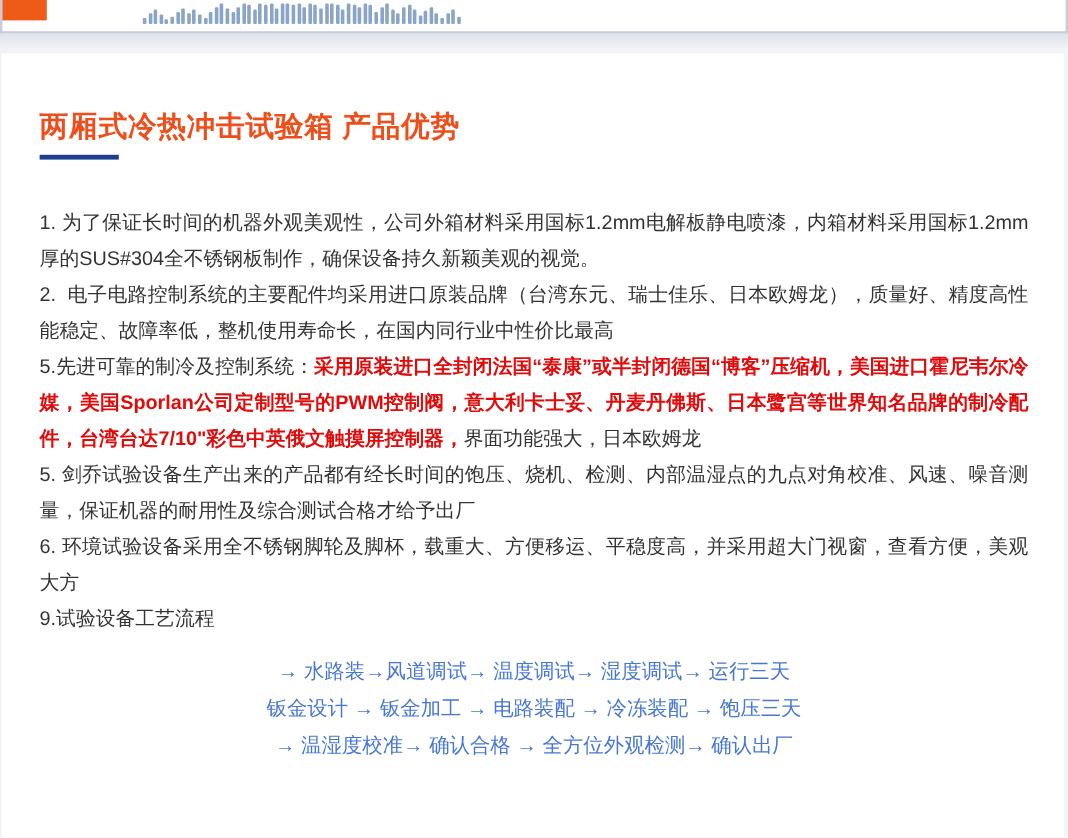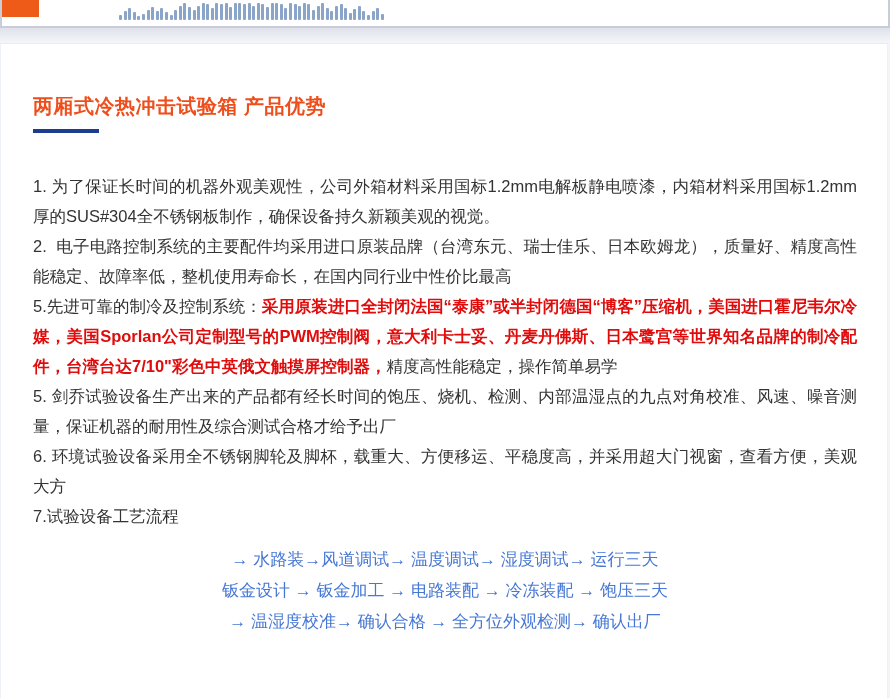--- a/index.html
+++ b/index.html
@@ -28,21 +28,21 @@
   .gapband{
     width:890px;height:15px;
     background:linear-gradient(#dfe2ea,#f5f6fa);
   }
   .content{
     position:relative;width:888px;height:655px;background:#ffffff;
     border-top:1px solid #e8ecf2;border-left:1px solid #eef1f6;border-right:1px solid #eef1f6;
     box-sizing:border-box;padding:48px 32px 0 32px;
   }
   h1.title{
-    margin:0;font-size:20px;line-height:28px;font-weight:bold;
+    margin:0;font-size:24px;line-height:28px;font-weight:bold;
     color:var(--title-orange,#ee4e1b);letter-spacing:0.5px;
   }
   .underline{
     width:66px;height:4px;margin-top:9px;background:var(--navy,#1d3e8f);
   }
   .paragraphs{
     margin-top:38px;width:824px;
     font-size:16.5px;line-height:30px;color:var(--body-text,#333333);
     text-align:justify;
   }
@@ -121,23 +121,23 @@
 </div>
 
 <div class="gapband"></div>
 
 <div class="content">
   <h1 class="title">两厢式冷热冲击试验箱 产品优势</h1>
   <div class="underline"></div>
   <div class="paragraphs">
       <p><span>1. 为了保证长时间的机器外观美观性，公司外箱材料采用国标1.2mm电解板静电喷漆，内箱材料采用国标1.2mm厚的SUS#304全不锈钢板制作，确保设备持久新颖美观的视觉。</span></p>
       <p><span>2.&nbsp; 电子电路控制系统的主要配件均采用进口原装品牌（台湾东元、瑞士佳乐、日本欧姆龙），质量好、精度高性能稳定、故障率低，整机使用寿命长，在国内同行业中性价比最高</span></p>
-      <p><span>5.先进可靠的制冷及控制系统：</span><span class="red">采用原装进口全封闭法国“泰康”或半封闭德国“博客”压缩机，美国进口霍尼韦尔冷媒，美国Sporlan公司定制型号的PWM控制阀，意大利卡士妥、丹麦丹佛斯、日本鹭宫等世界知名品牌的制冷配件，台湾台达7/10"彩色中英俄文触摸屏控制器，</span><span>精度高性能稳定，操作简单易学</span></p>
+      <p><span>5.先进可靠的制冷及控制系统：</span><span class="red">采用原装进口全封闭法国“泰康”或半封闭德国“博客”压缩机，美国进口霍尼韦尔冷媒，美国Sporlan公司定制型号的PWM控制阀，意大利卡士妥、丹麦丹佛斯、日本鹭宫等世界知名品牌的制冷配件，台湾台达7/10"彩色中英俄文触摸屏控制器，</span><span>界面功能强大，日本欧姆龙</span></p>
       <p><span>5. 剑乔试验设备生产出来的产品都有经长时间的饱压、烧机、检测、内部温湿点的九点对角校准、风速、噪音测量，保证机器的耐用性及综合测试合格才给予出厂</span></p>
       <p><span>6. 环境试验设备采用全不锈钢脚轮及脚杯，载重大、方便移运、平稳度高，并采用超大门视窗，查看方便，美观大方</span></p>
-      <p><span>7.试验设备工艺流程</span></p>
+      <p><span>9.试验设备工艺流程</span></p>
     </div>
   <div class="flow">
       <div class="flow-line">→ 水路装→风道调试→ 温度调试→ 湿度调试→ 运行三天</div>
       <div class="flow-line">钣金设计 → 钣金加工 → 电路装配 → 冷冻装配 → 饱压三天</div>
       <div class="flow-line">→ 温湿度校准→ 确认合格 → 全方位外观检测→ 确认出厂</div>
     </div>
 </div>
 
 </body></html>

